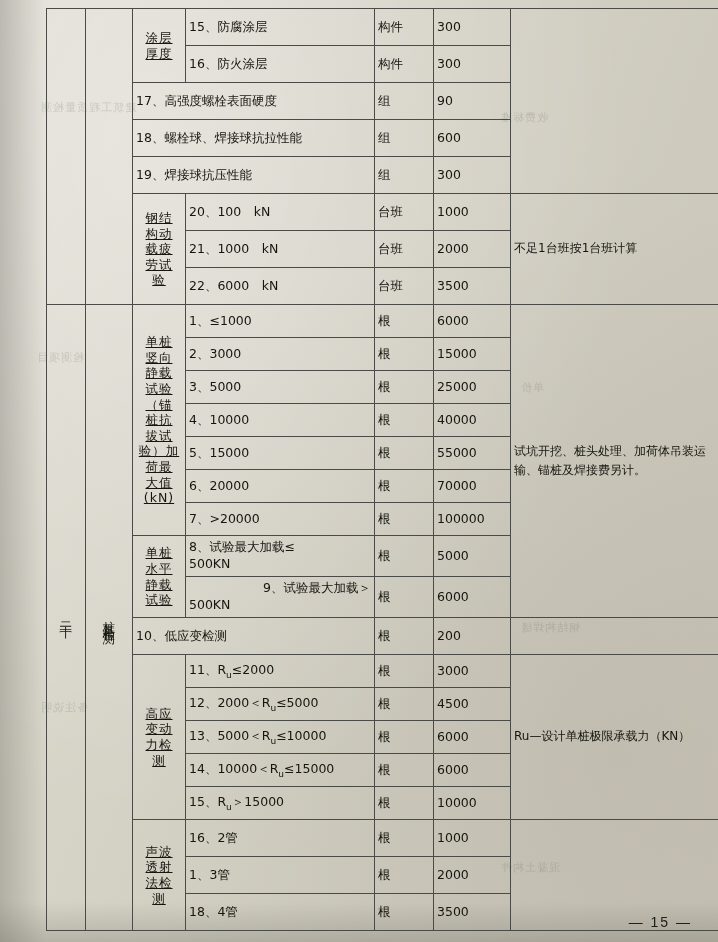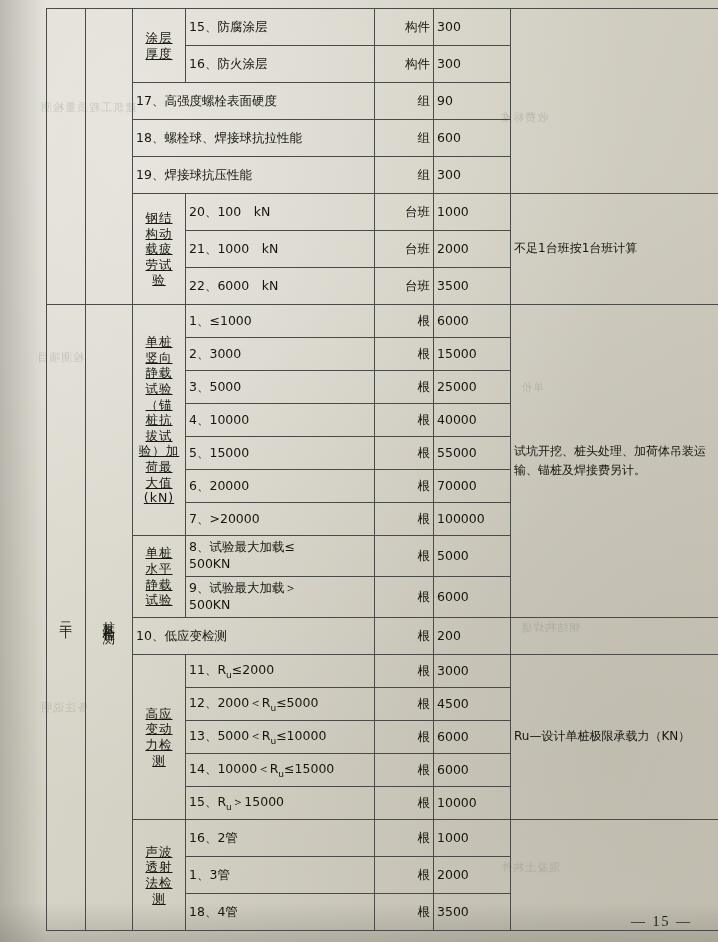--- a/index.html
+++ b/index.html
@@ -52,21 +52,21 @@
     color: #16160f;
     padding: 1px 3px;
     line-height: 1.35;
     vertical-align: middle;
     font-family: "DejaVu Sans", "Liberation Sans", sans-serif;
   }
   .c-cat     { width: 32px;  text-align: center; }
   .c-sub     { width: 40px;  text-align: center; }
   .c-group   { width: 46px;  text-align: center; text-decoration: underline; }
   .c-item    { width: 182px; text-align: left; padding-left: 6px; margin-top: 20px; }
-  .c-unit    { width: 52px;  text-align: right; }
+  .c-unit    { width: 52px;  text-align: left; }
   .c-price   { width: 70px;  text-align: left; }
   .c-note    { width: 206px; text-align: left; padding: 4px 6px; vertical-align: middle; }
 
   .vert {
     writing-mode: vertical-rl;
     text-orientation: upright;
     letter-spacing: 4px;
     line-height: 1.25;
     margin: 0 auto;
     display: inline-block;
@@ -88,21 +88,21 @@
   .rowh2 { height: 34px; }
   .note-txt { line-height: 1.6; font-size: 12px; }
   .sub-small { font-size: 9px; vertical-align: sub; }
   .pagenum {
     position: absolute;
     right: 26px;
     bottom: 12px;
     font-size: 14px;
     color: #20201a;
     letter-spacing: 2px;
-    font-family: Liberation Serif, serif;
+    font-family: Liberation Sans, sans-serif;
   }
   .edge-shadow {
     position: absolute;
     left: 0; top: 0;
     width: 46px; height: 942px;
     background: linear-gradient(90deg, rgba(80,78,70,0.28), rgba(80,78,70,0.0));
     pointer-events: none;
   }
   .edge-shadow-b {
     position: absolute;
@@ -262,21 +262,21 @@
         </td>
         <td class="c-item" style="height:38px;">
           <span style="display:block;">8、试验最大加载≤</span>
           <span style="display:block;">500KN</span>
         </td>
         <td class="c-unit">根</td>
         <td class="c-price">5000</td>
       </tr>
       <tr>
         <td class="c-item" style="height:38px;">
-          <span style="display:block;">9、试验最大加载＞</span>
+          <span style="display:block;text-align:right;">9、试验最大加载＞</span>
           <span style="display:block;">500KN</span>
         </td>
         <td class="c-unit">根</td>
         <td class="c-price">6000</td>
       </tr>
 
       <tr>
         <td class="c-item rowh2" colspan="2">10、低应变检测</td>
         <td class="c-unit">根</td>
         <td class="c-price">200</td>

